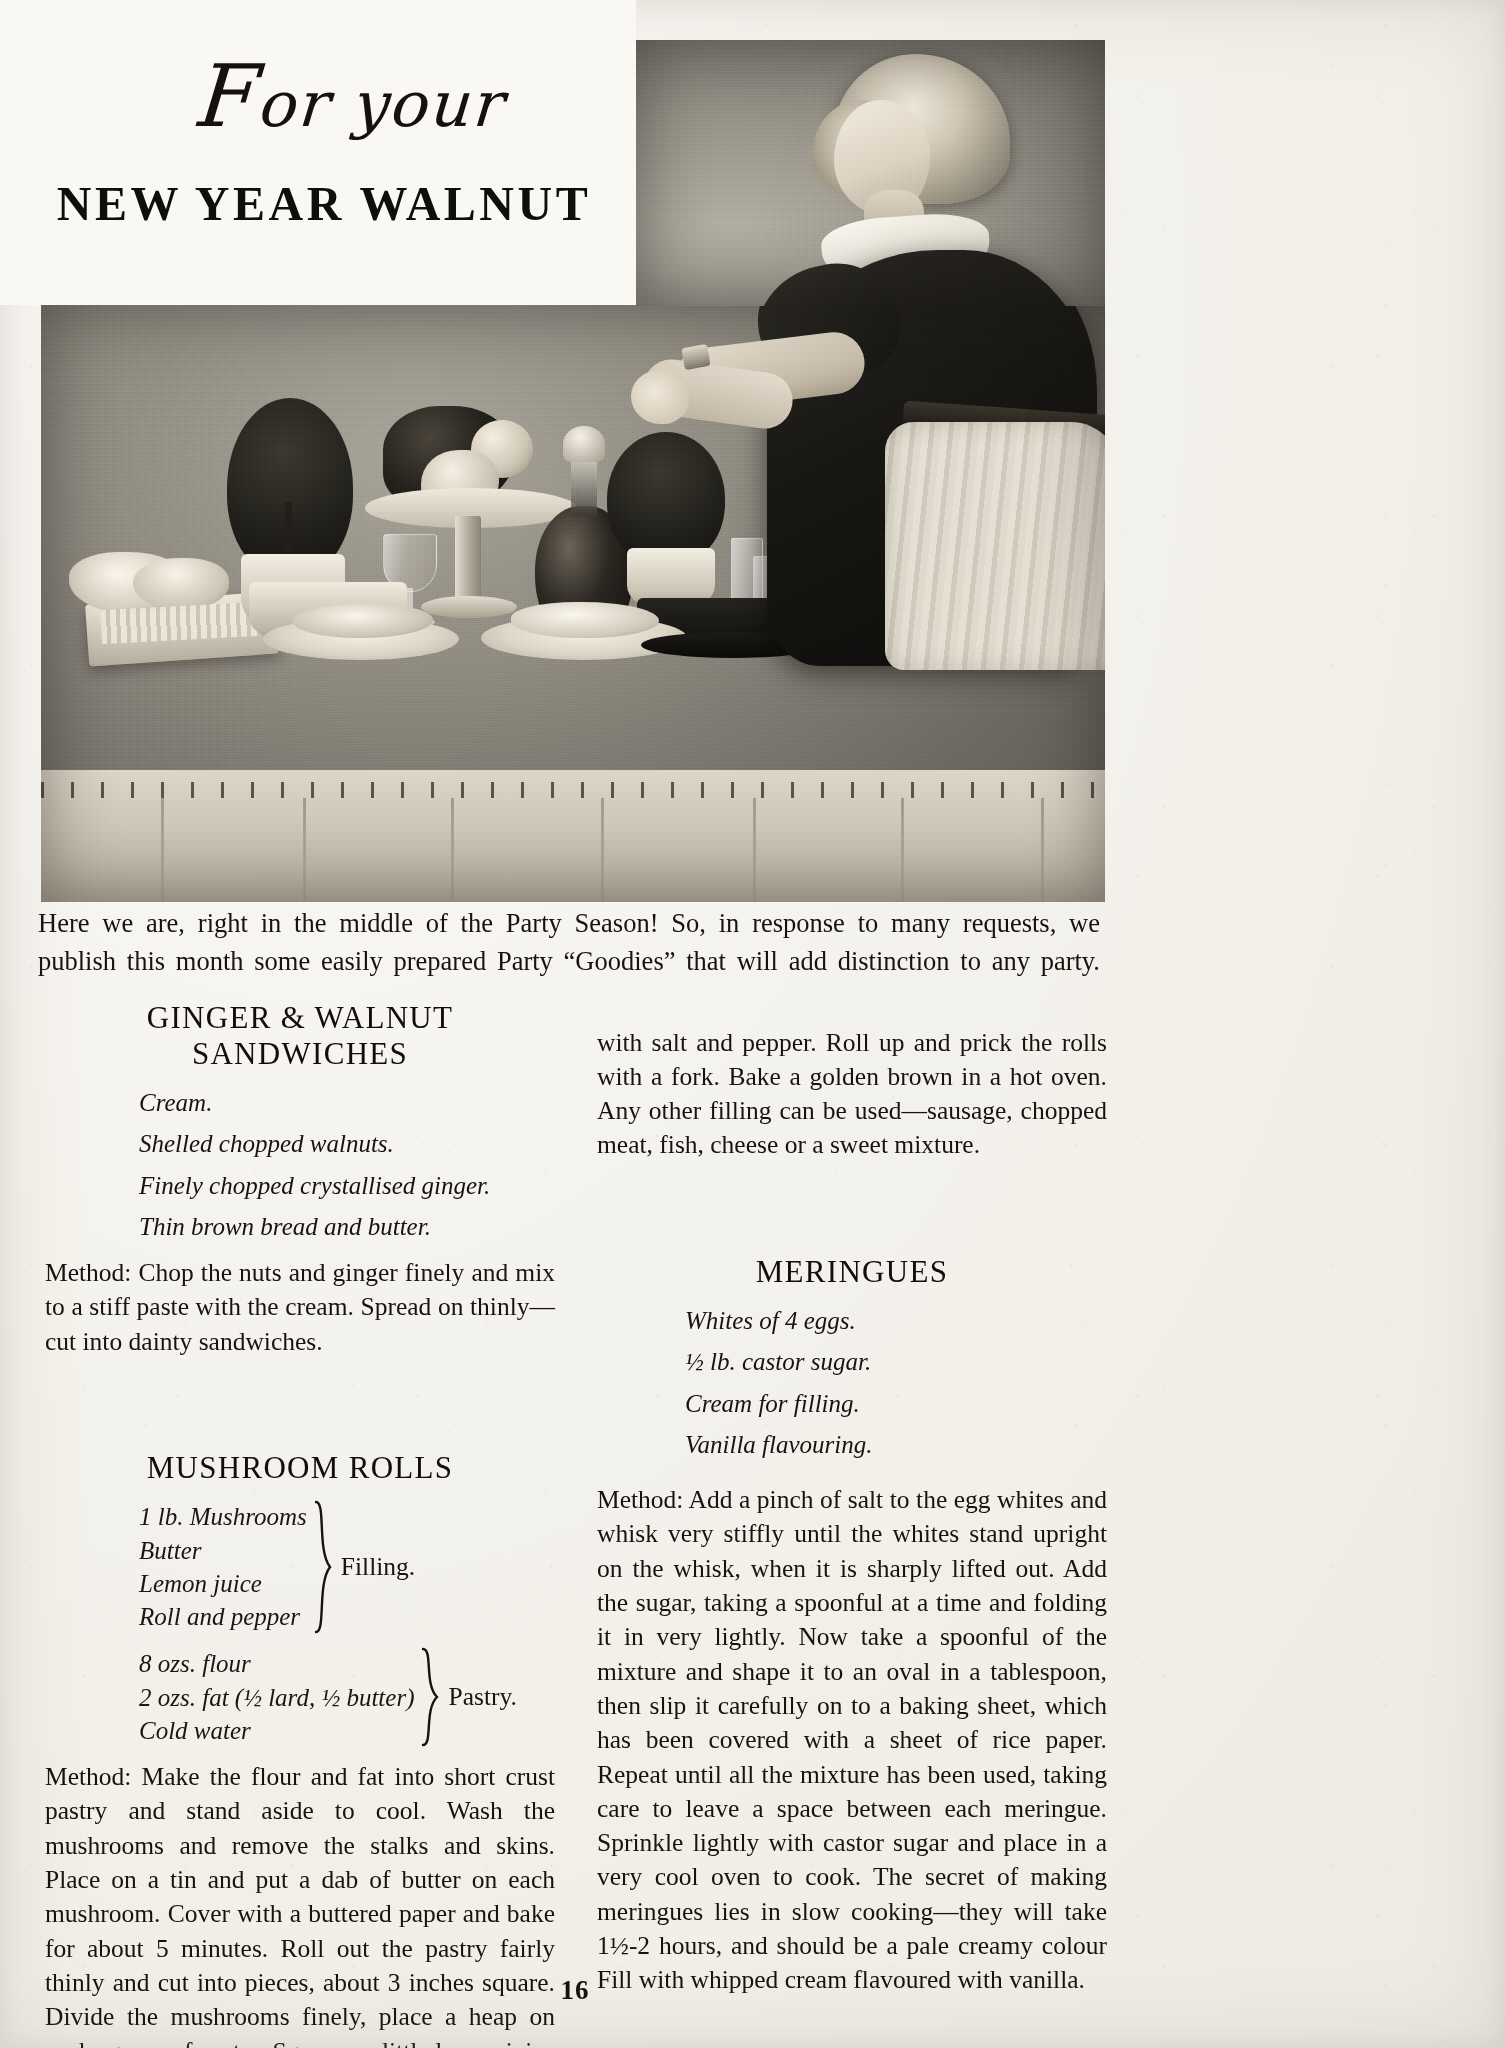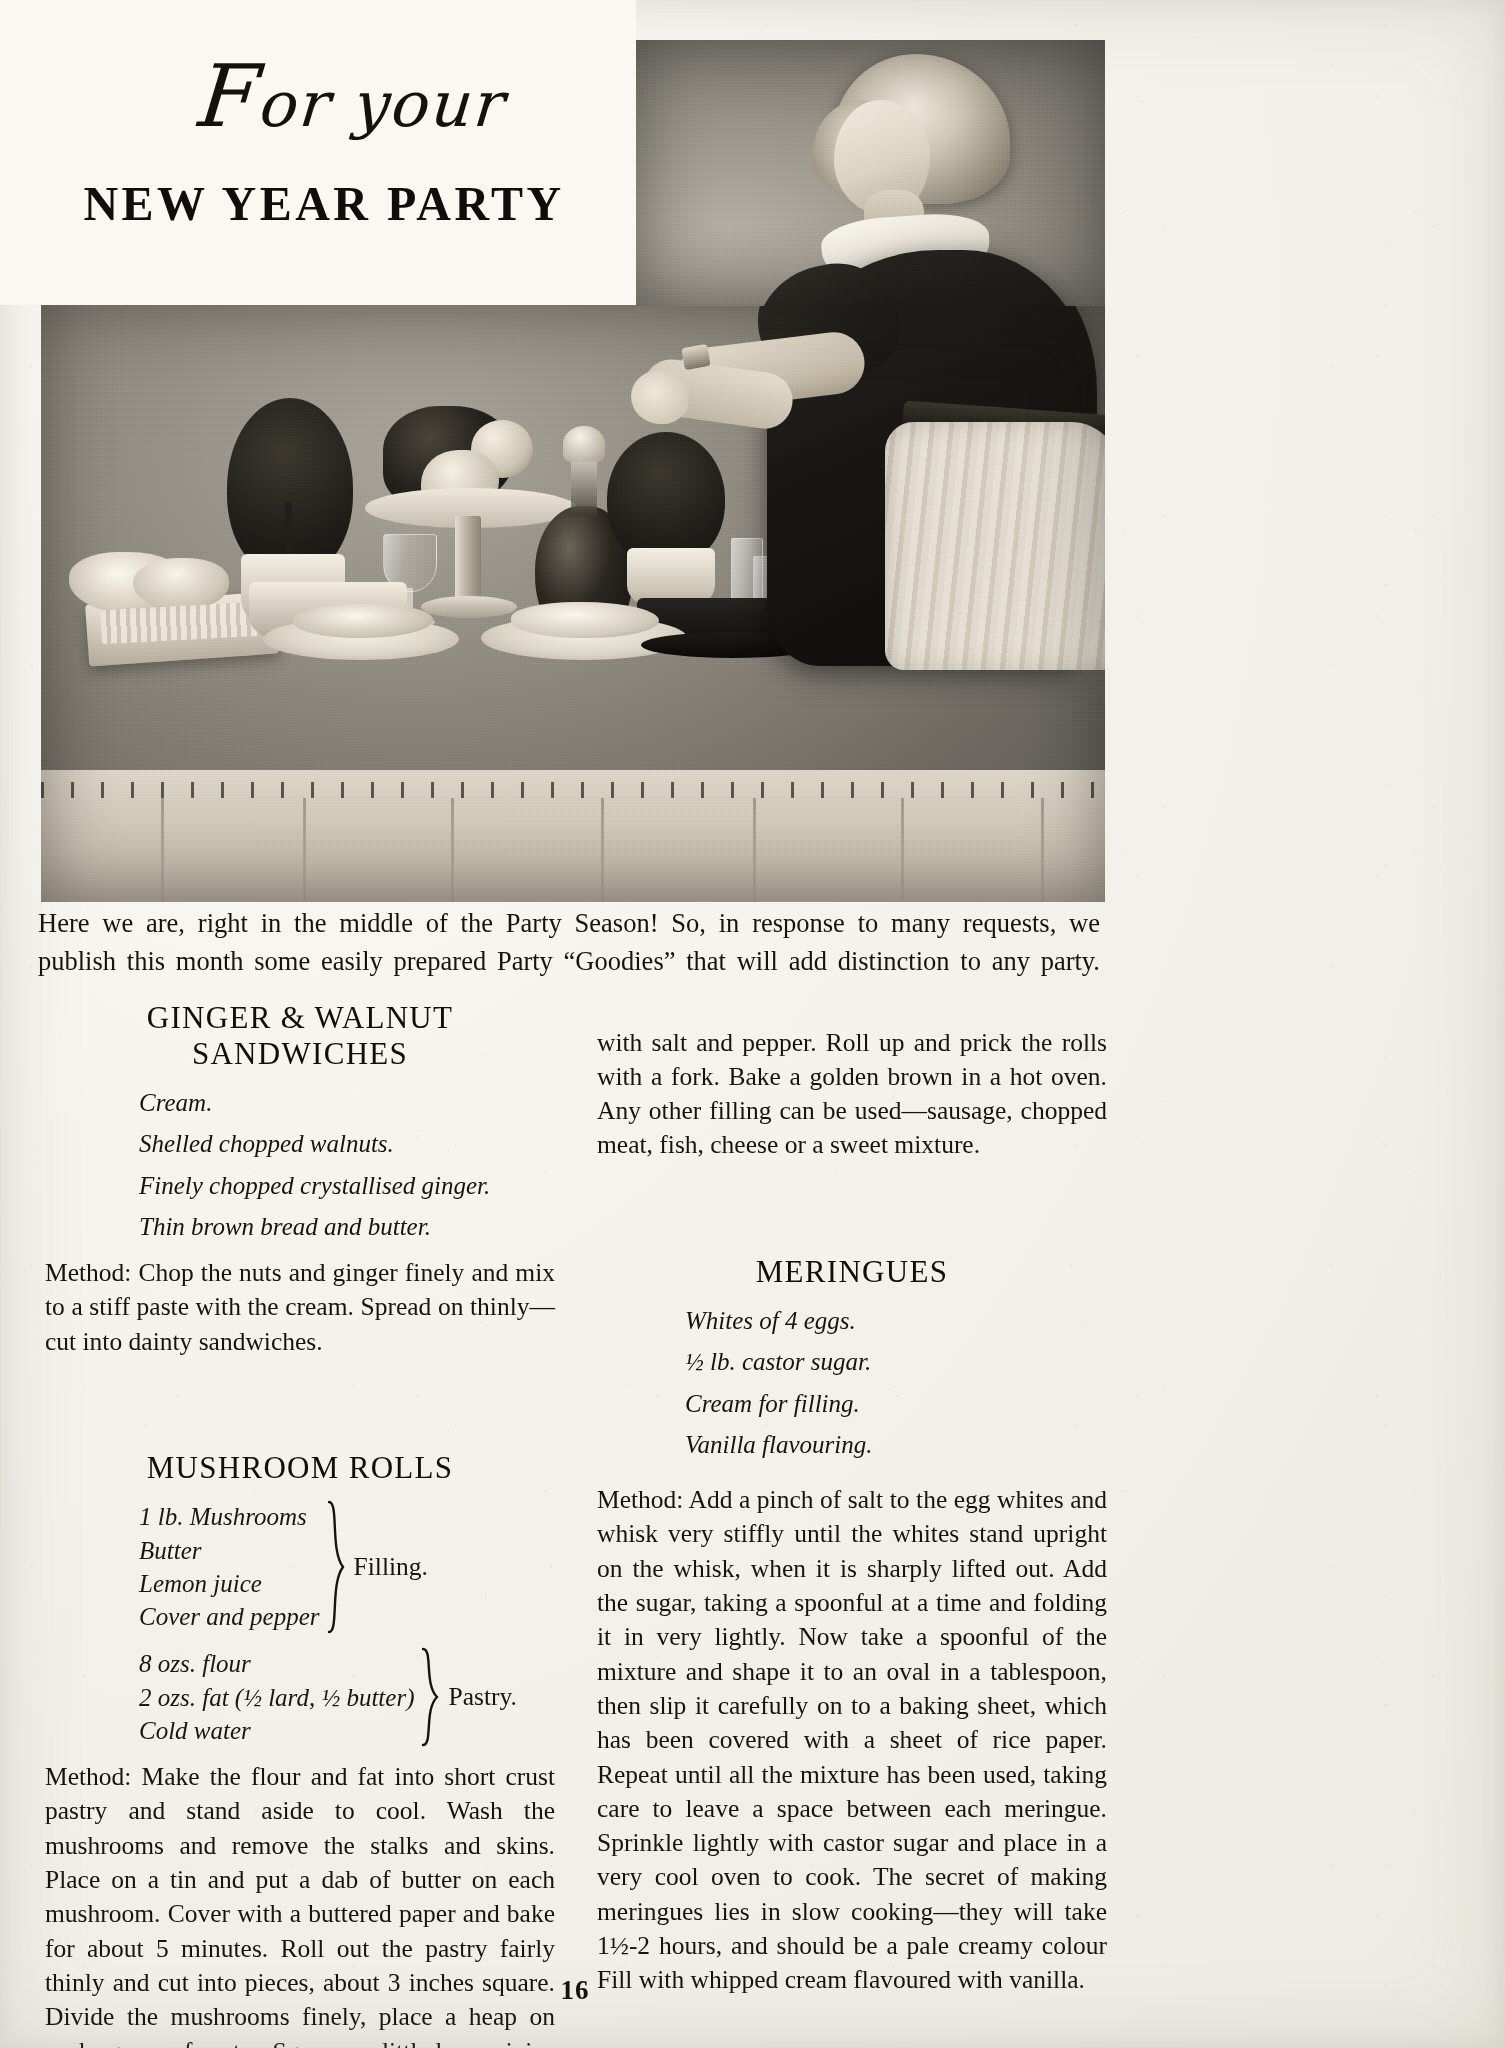--- a/index.html
+++ b/index.html
@@ -406,21 +406,21 @@
     </div>
 
     <div class="grain"></div>
     <div class="vig"></div>
   </div>
 
   <div class="masthead">
     <div class="script-title">
       <span><span class="cap">F</span><span>or your</span></span>
     </div>
-    <div class="main-title">NEW YEAR PARTY</div>
+    <div class="main-title">NEW YEAR WALNUT</div>
   </div>
 
   <div class="intro">
     <div>Here we are, right in the middle of the Party Season! So, in response to many requests, we</div>
     <div>publish this month some easily prepared Party “Goodies” that will add distinction to any party.</div>
   </div>
 
   <div class="columns">
 
     <div class="col col-left">
@@ -439,21 +439,21 @@
 
       <div class="gap-lg"></div>
 
       <h2 class="recipe-title">MUSHROOM ROLLS</h2>
 
       <div class="braced">
         <div class="items">
           <div>1 lb. Mushrooms</div>
           <div>Butter</div>
           <div>Lemon juice</div>
-          <div>Cover and pepper</div>
+          <div>Roll and pepper</div>
         </div>
         <div class="brace">
           <svg width="20" height="134" viewBox="0 0 20 134" preserveAspectRatio="none">
             <path d="M3 2 C13 2 4 50 17 67 C4 84 13 132 3 132" fill="none" stroke="#17140f" stroke-width="2.4" stroke-linecap="round"></path>
           </svg>
         </div>
         <div class="brace-label">Filling.</div>
       </div>
 
       <div class="braced" style="margin-top:14px;">

